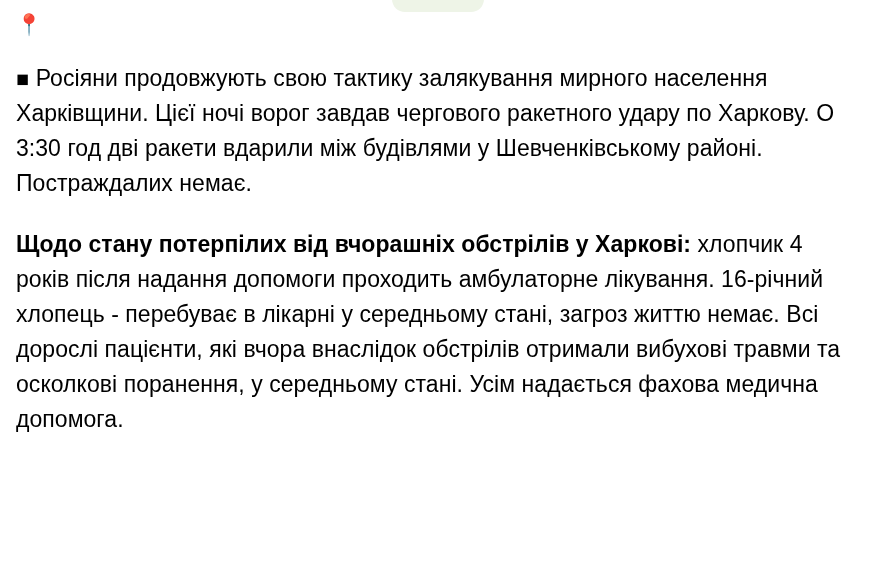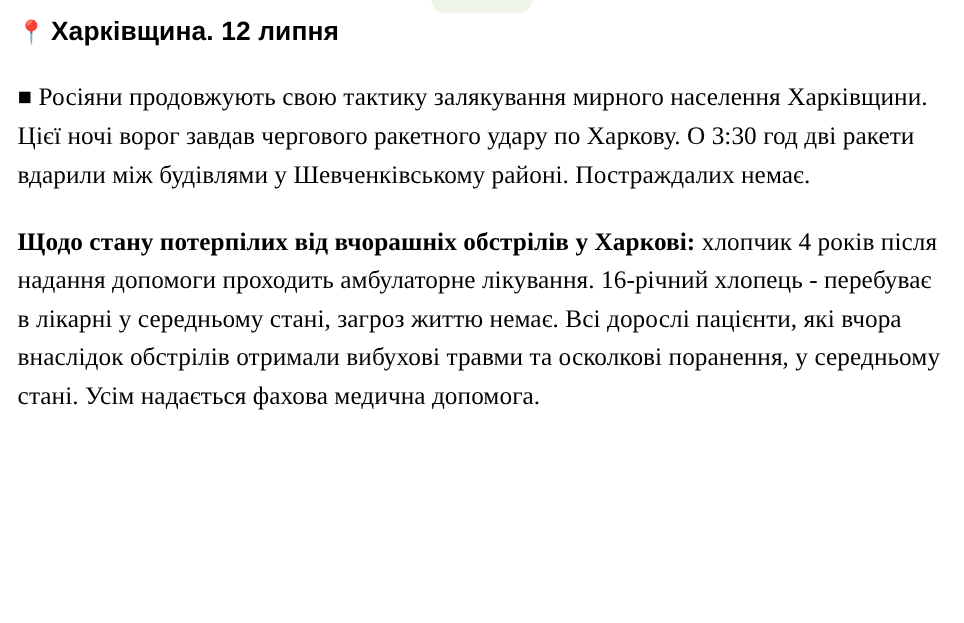--- a/index.html
+++ b/index.html
@@ -43,21 +43,20 @@
   .pin-icon {
     font-size: 21px;
     line-height: 1;
     color: #e03030;
   }
   p.para {
     font-size: 23px;
     line-height: 35px;
     margin: 0 0 26px 0;
     letter-spacing: 0.05px;
-    font-family: Liberation Serif, serif;
   }
   p.para.last {
     margin-bottom: 0;
   }
   .sq-icon {
     font-size: 16px;
     vertical-align: 2px;
     letter-spacing: 0;
   }
   .lead-bold {
@@ -66,21 +65,20 @@
 </style>
 </head>
 <body>
 
 <div class="top-badge"></div>
 
 <div class="post">
 
   <h1 class="headline">
     <span class="pin-icon">📍</span>
-    <span>Харківщина. 12 липня</span>
   </h1>
 
   <p class="para"><span class="sq-icon">◼</span><span> Росіяни продовжують свою тактику залякування мирного населення Харківщини. Цієї ночі ворог завдав чергового ракетного удару по Харкову. О 3:30 год дві ракети вдарили між будівлями у Шевченківському районі. Постраждалих немає.</span></p>
 
   <p class="para"><span class="lead-bold">Щодо стану потерпілих від вчорашніх обстрілів у Харкові:</span><span> хлопчик 4 років після надання допомоги проходить амбулаторне лікування. 16-річний хлопець - перебуває в лікарні у середньому стані, загроз життю немає. Всі дорослі пацієнти, які вчора внаслідок обстрілів отримали вибухові травми та осколкові поранення, у середньому стані. Усім надається фахова медична допомога.</span></p>
 
 
 </div>
 
 </body></html>

